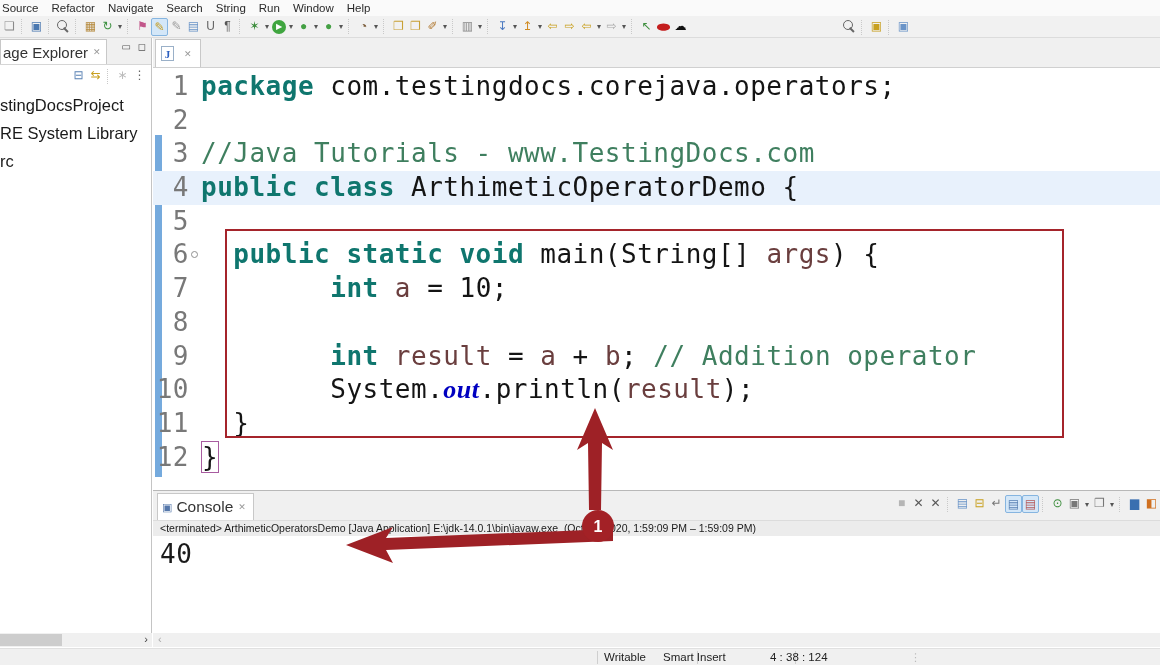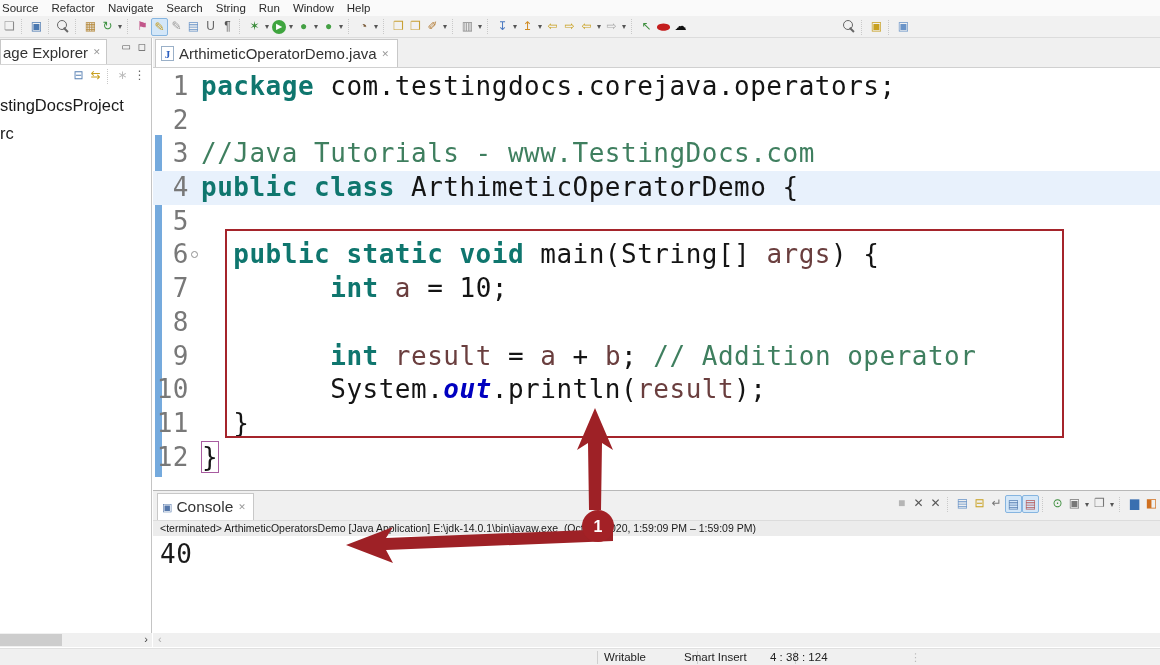--- a/index.html
+++ b/index.html
@@ -61,21 +61,21 @@
            font-family:"DejaVu Sans Mono", monospace; font-size:26px; letter-spacing:.5px; }
   .cline { display:flex; height:33.7px; line-height:33.7px; white-space:pre; }
   .cur { background:#e8f1fc; }
   .lnum { width:44px; flex:none; text-align:right; padding-right:8px; color:#787878; position:relative; }
   .folddot { display:inline-block; width:7px; height:7px; border:1px solid #909090; border-radius:50%;
              position:absolute; right:-1px; top:13px; }
   .lcode { padding-left:4px; }
   .kw { color:#0f766e; font-weight:bold; }
   .cm { color:#3f7f5f; }
   .var { color:#6a3e3e; }
-  .st { color:#0000c0; font-weight:bold; font-style:italic; }
+  .st { color:#0000c0; font-weight:bold; font-style:italic;font-family:Liberation Serif, serif; }
   .pl { color:#141414; }
   .bx { border:1px solid #a85ca0; }
   #annotation-box { position:absolute; left:72px; top:161px; width:839px; height:209px;
                     border:2px solid #a5242b; z-index:5; }
 
   
   #console { position:absolute; left:0; top:452px; width:1007px; height:143px; border-top:1px solid #b8b8b8; background:#fff; }
   #cons-tabstrip { position:relative; height:29px; background:#f0f0f0; }
   #cons-tab { left:4px; top:2px; padding:0 7px 0 4px; font-size:15.5px; }
   .cicon { color:#5577aa; font-size:11px; margin-right:4px; }
@@ -192,29 +192,29 @@
       </div>
       <div id="pkg-toolbar">
           <span class="ticon" style="color: rgb(90, 130, 180);">⊟</span>
           <span class="ticon" style="color: rgb(200, 160, 32);">⇆</span>
           <span class="tsep"></span>
           <span class="ticon" style="color: rgb(187, 187, 187);">∗</span>
           <span class="ticon" style="color: rgb(102, 102, 102);">⋮</span>
         </div>
       <div id="pkg-tree">
           <div class="treeitem">stingDocsProject</div>
+          <div class="treeitem">RE System Library</div>
           <div class="treeitem">rc</div>
         </div>
     </div>
 
     <div id="editor-col">
       <div id="edit-tabstrip">
         <div class="vtab" id="edit-tab">
           <span class="jicon">J</span>
-          <span>ArthimeticOperatorDemo.java</span>
           <span class="tclose">✕</span>
         </div>
       </div>
 
       <div id="editor">
         <div id="diffbar"></div>
         <div id="lines">
             <div class="cline"><span class="lnum">1</span><span class="lcode"><span class="kw">package</span><span class="pl"> com.testingdocs.corejava.operators;</span></span></div>
             <div class="cline"><span class="lnum">2</span><span class="lcode"></span></div>
             <div class="cline"><span class="lnum">3</span><span class="lcode"><span class="cm">//Java Tutorials - www.TestingDocs.com</span></span></div>
@@ -272,21 +272,21 @@
     </div>
     <div id="cons-scroll">
       <span id="cons-scroll-left">‹</span>
     </div>
   </div>
 
   <div id="statusbar">
     <span class="sbsep" style="left:597px"></span>
     <span class="sbfield" style="left:604px">Writable</span>
     <span class="sbsep" style="left:697px"></span>
-    <span class="sbfield" style="left:684px">Smart Insert</span>
+    <span class="sbfield" style="left:663px">Smart Insert</span>
     <span class="sbsep" style="left:795px"></span>
     <span class="sbfield" style="left:770px">4 : 38 : 124</span>
     <span id="sb-handle">⋮</span>
   </div>
 
   <svg id="overlay" xmlns="http://www.w3.org/2000/svg" width="1160" height="665">
     <polygon fill="#9e2126" points="595,408 613,450 602,443 601,510 589,510 588,443 577,450"></polygon>
     <polygon fill="#9e2126" points="346,545 393,527 386,538 613,529 613,541 386,550 393,563"></polygon>
     <circle cx="598" cy="526" r="16" fill="#a32126"></circle>
     <text x="598" y="532" text-anchor="middle" font-family="Liberation Sans, sans-serif" font-size="16" font-weight="bold" fill="#ffffff">1</text>

